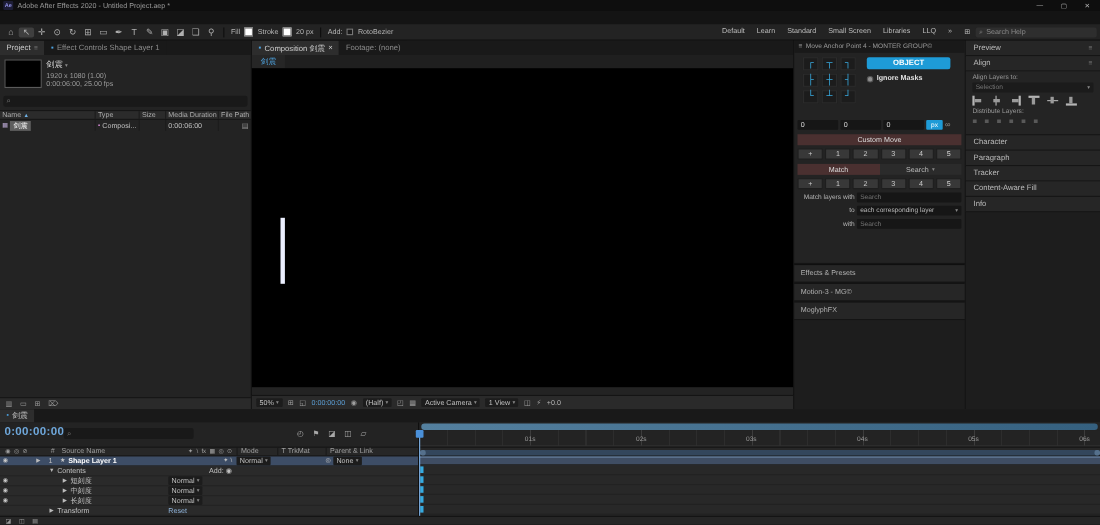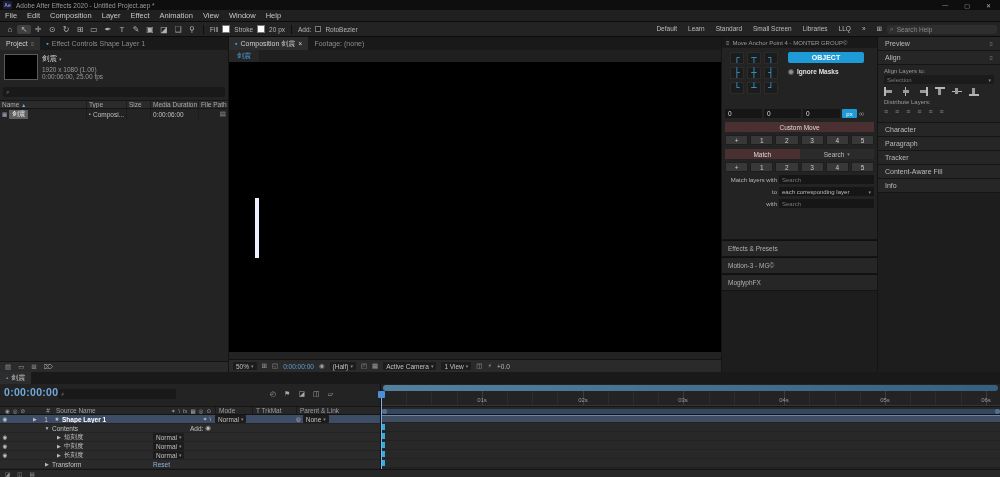--- a/index.html
+++ b/index.html
@@ -147,31 +147,20 @@
   <div id="titlebar">
     <div id="ae-logo">Ae</div>
     <span>Adobe After Effects 2020 - Untitled Project.aep *</span>
     <div id="winbtns">
       <span>—</span>
       <span>▢</span>
       <span>✕</span>
     </div>
   </div>
 
-  <div id="menubar">
-    <span>File</span>
-    <span>Edit</span>
-    <span>Composition</span>
-    <span>Layer</span>
-    <span>Effect</span>
-    <span>Animation</span>
-    <span>View</span>
-    <span>Window</span>
-    <span>Help</span>
-  </div>
 
   <div id="toolbar">
     <span class="tool">⌂</span>
     <span class="tool active">↖</span>
     <span class="tool">✛</span>
     <span class="tool">⊙</span>
     <span class="tool">↻</span>
     <span class="tool">⊞</span>
     <span class="tool">▭</span>
     <span class="tool">✒</span>

